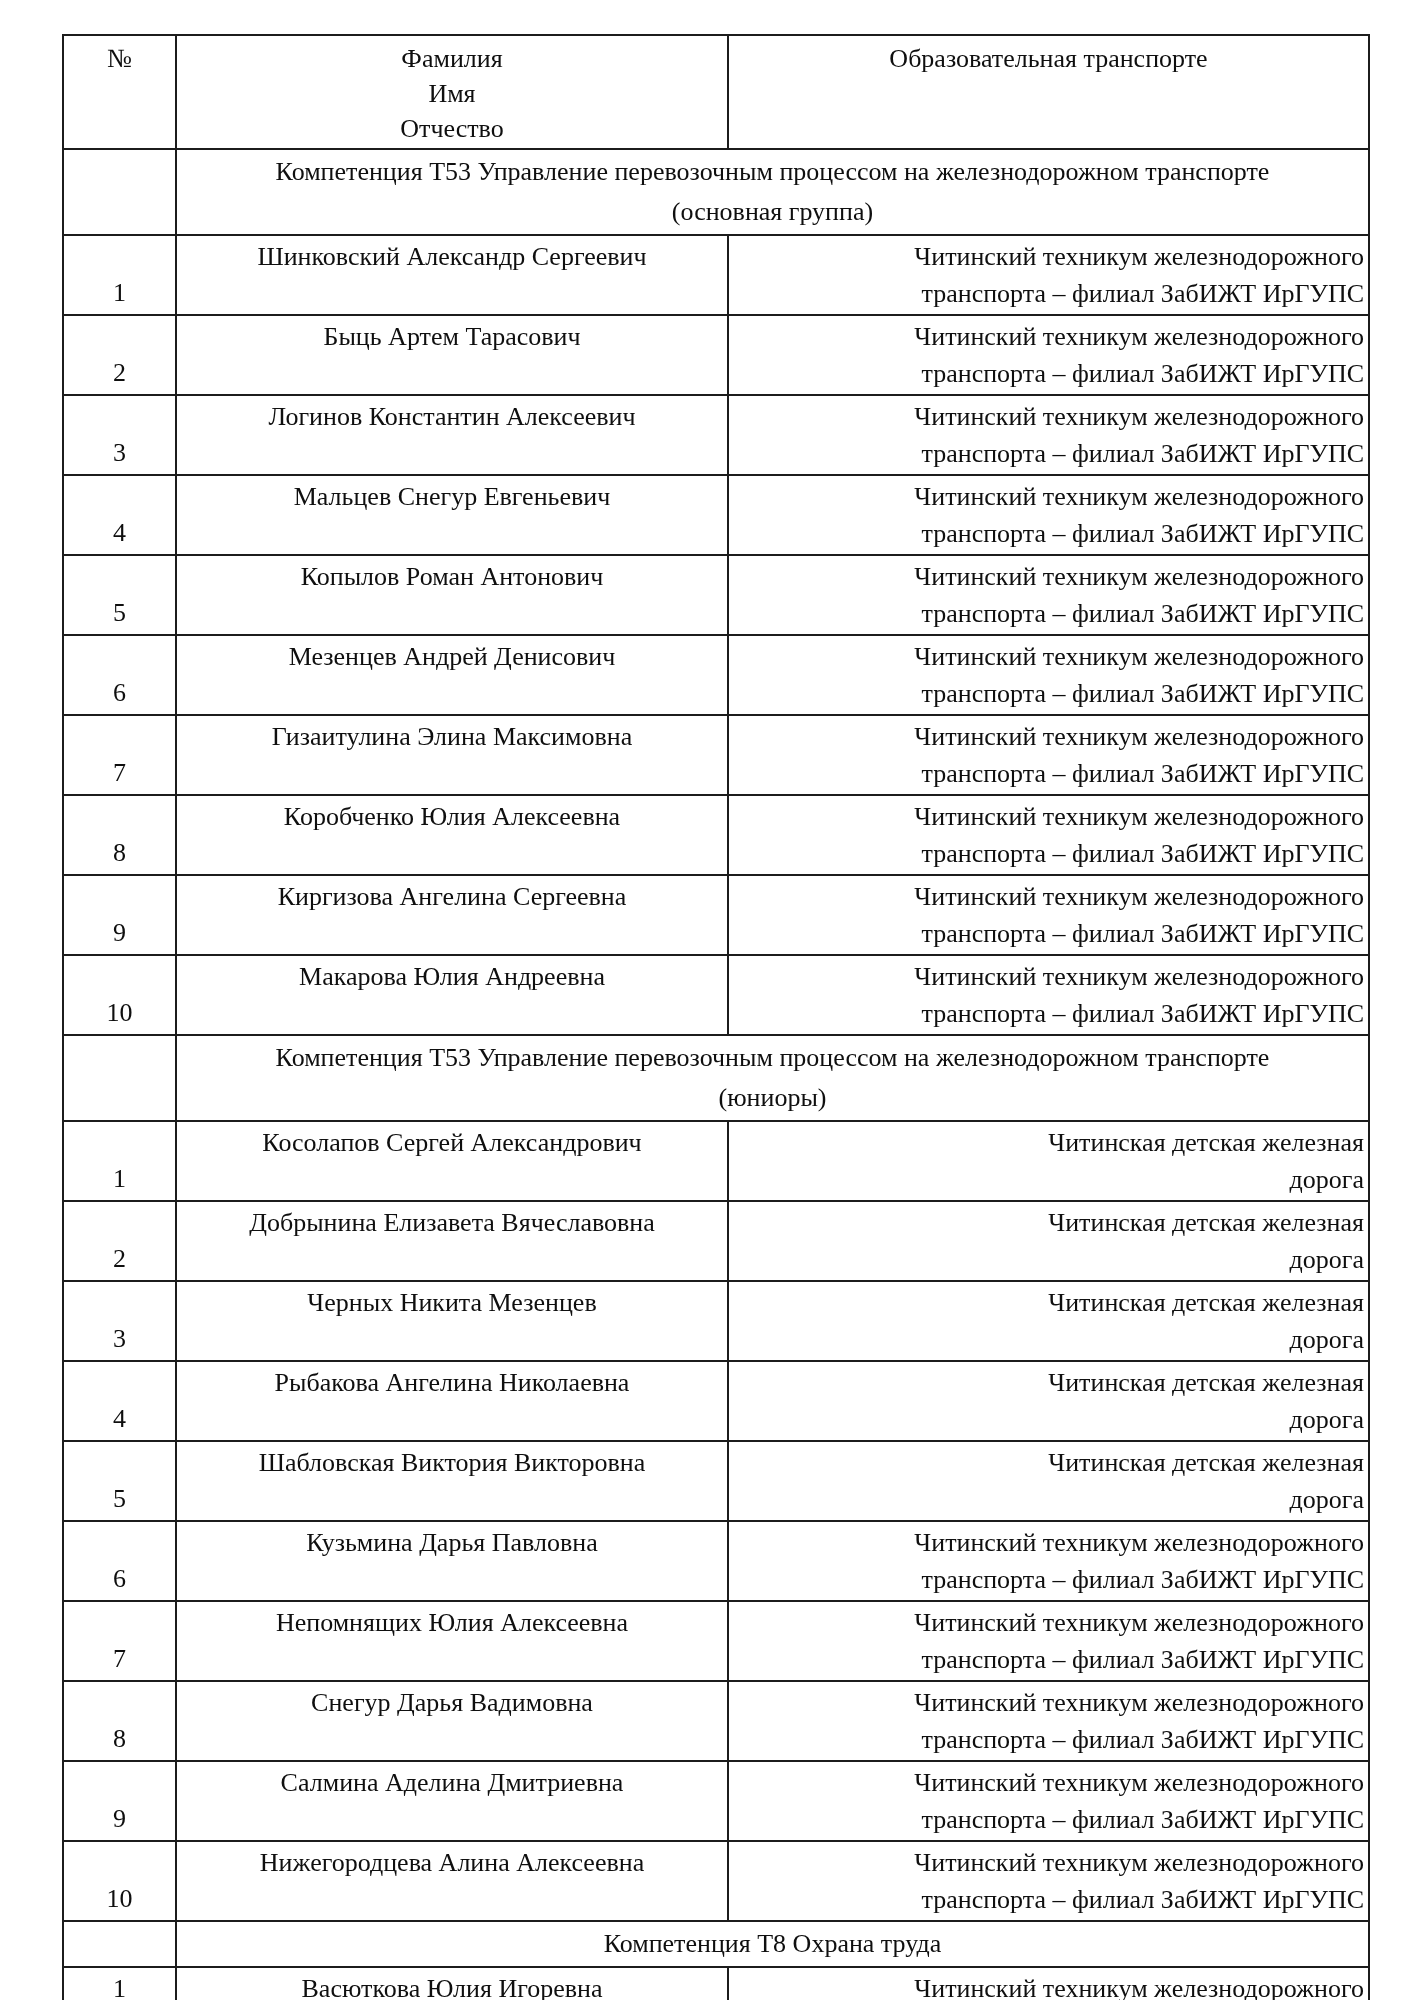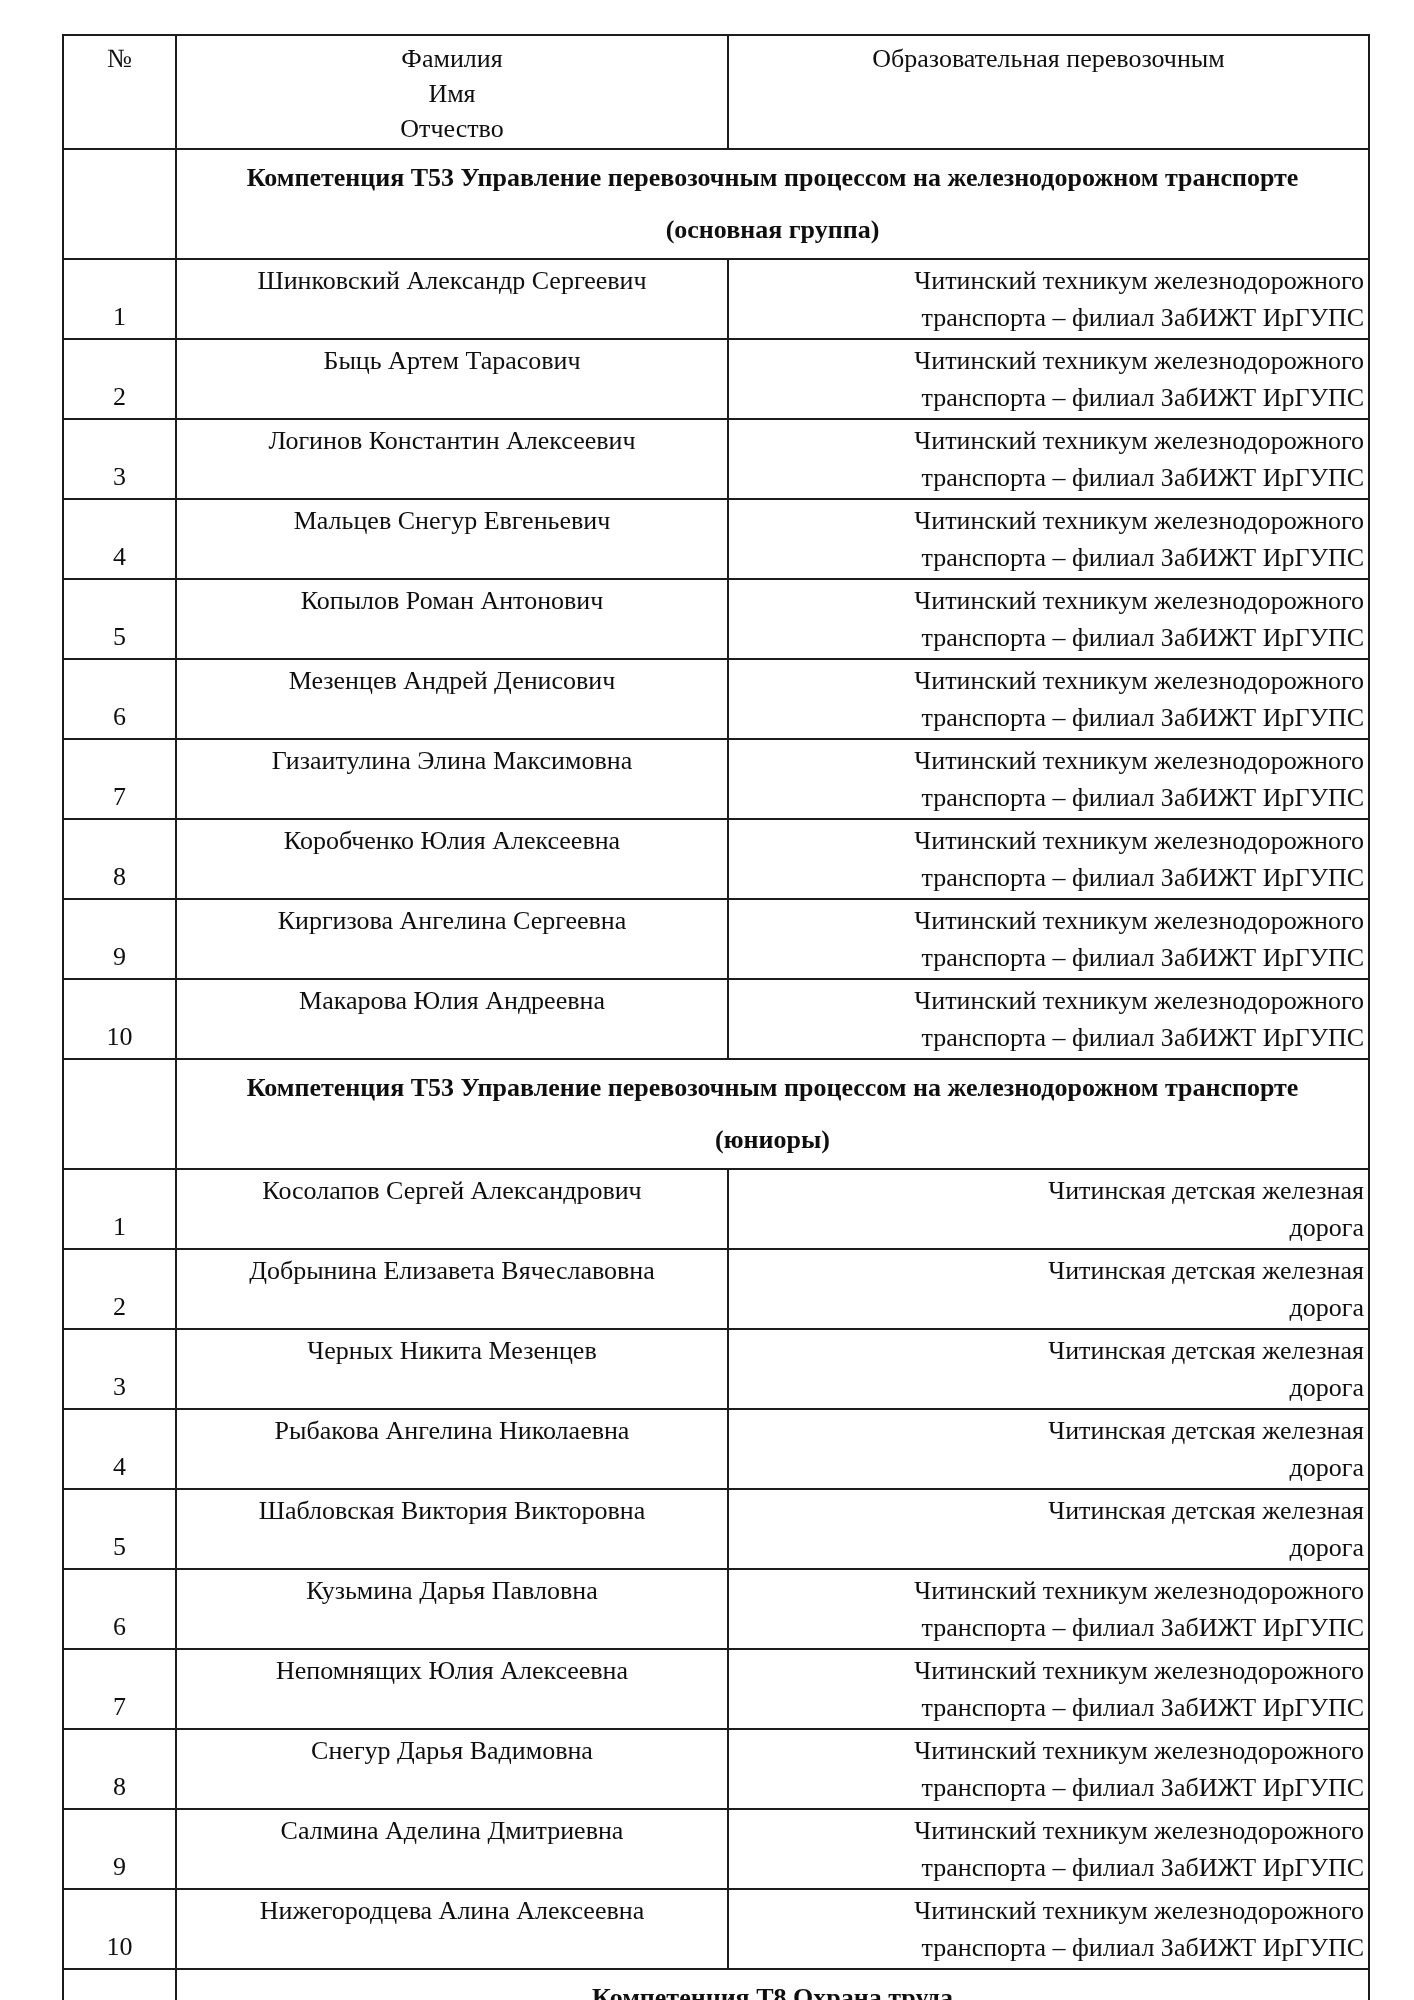--- a/index.html
+++ b/index.html
@@ -38,22 +38,22 @@
     white-space: pre-line;
     overflow: hidden;
   }
 
   tr.header-row { height: 110px; }
   tr.header-row th { line-height: 35px; padding-top: 5px; }
 
   tr.section-row { height: 74px; }
   tr.section-row.single { height: 32px; margin-top: 33px; }
   tr.section-row td.section-title {
-    font-weight: bold;
-    line-height: 52px;
+    font-weight: normal;
+    line-height: 40px;
   }
   tr.data-row { height: 74px; }
 
   td.num-cell.num-bottom { vertical-align: bottom; padding-bottom: 3px; }
   td.num-cell.num-top    { vertical-align: top; }
   td.name-cell { vertical-align: top; border-radius: 23px; }
   td.org-cell  { vertical-align: top; text-align: right; }
 </style>
 </head>
 <body>
@@ -63,21 +63,21 @@
     <col class="c-num">
     <col class="c-name">
     <col class="c-org">
   </colgroup>
   <thead>
     <tr class="header-row">
       <th>№</th>
       <th>Фамилия
 Имя
 Отчество</th>
-      <th>Образовательная перевозочным</th>
+      <th>Образовательная транспорте</th>
     </tr>
   </thead>
   <tbody>
 
   <tr class="section-row">
         <td class="num-cell"></td>
         <td class="section-title" colspan="2">Компетенция Т53 Управление перевозочным процессом на железнодорожном транспорте
 (основная группа)</td>
       </tr>
       <tr class="data-row">

